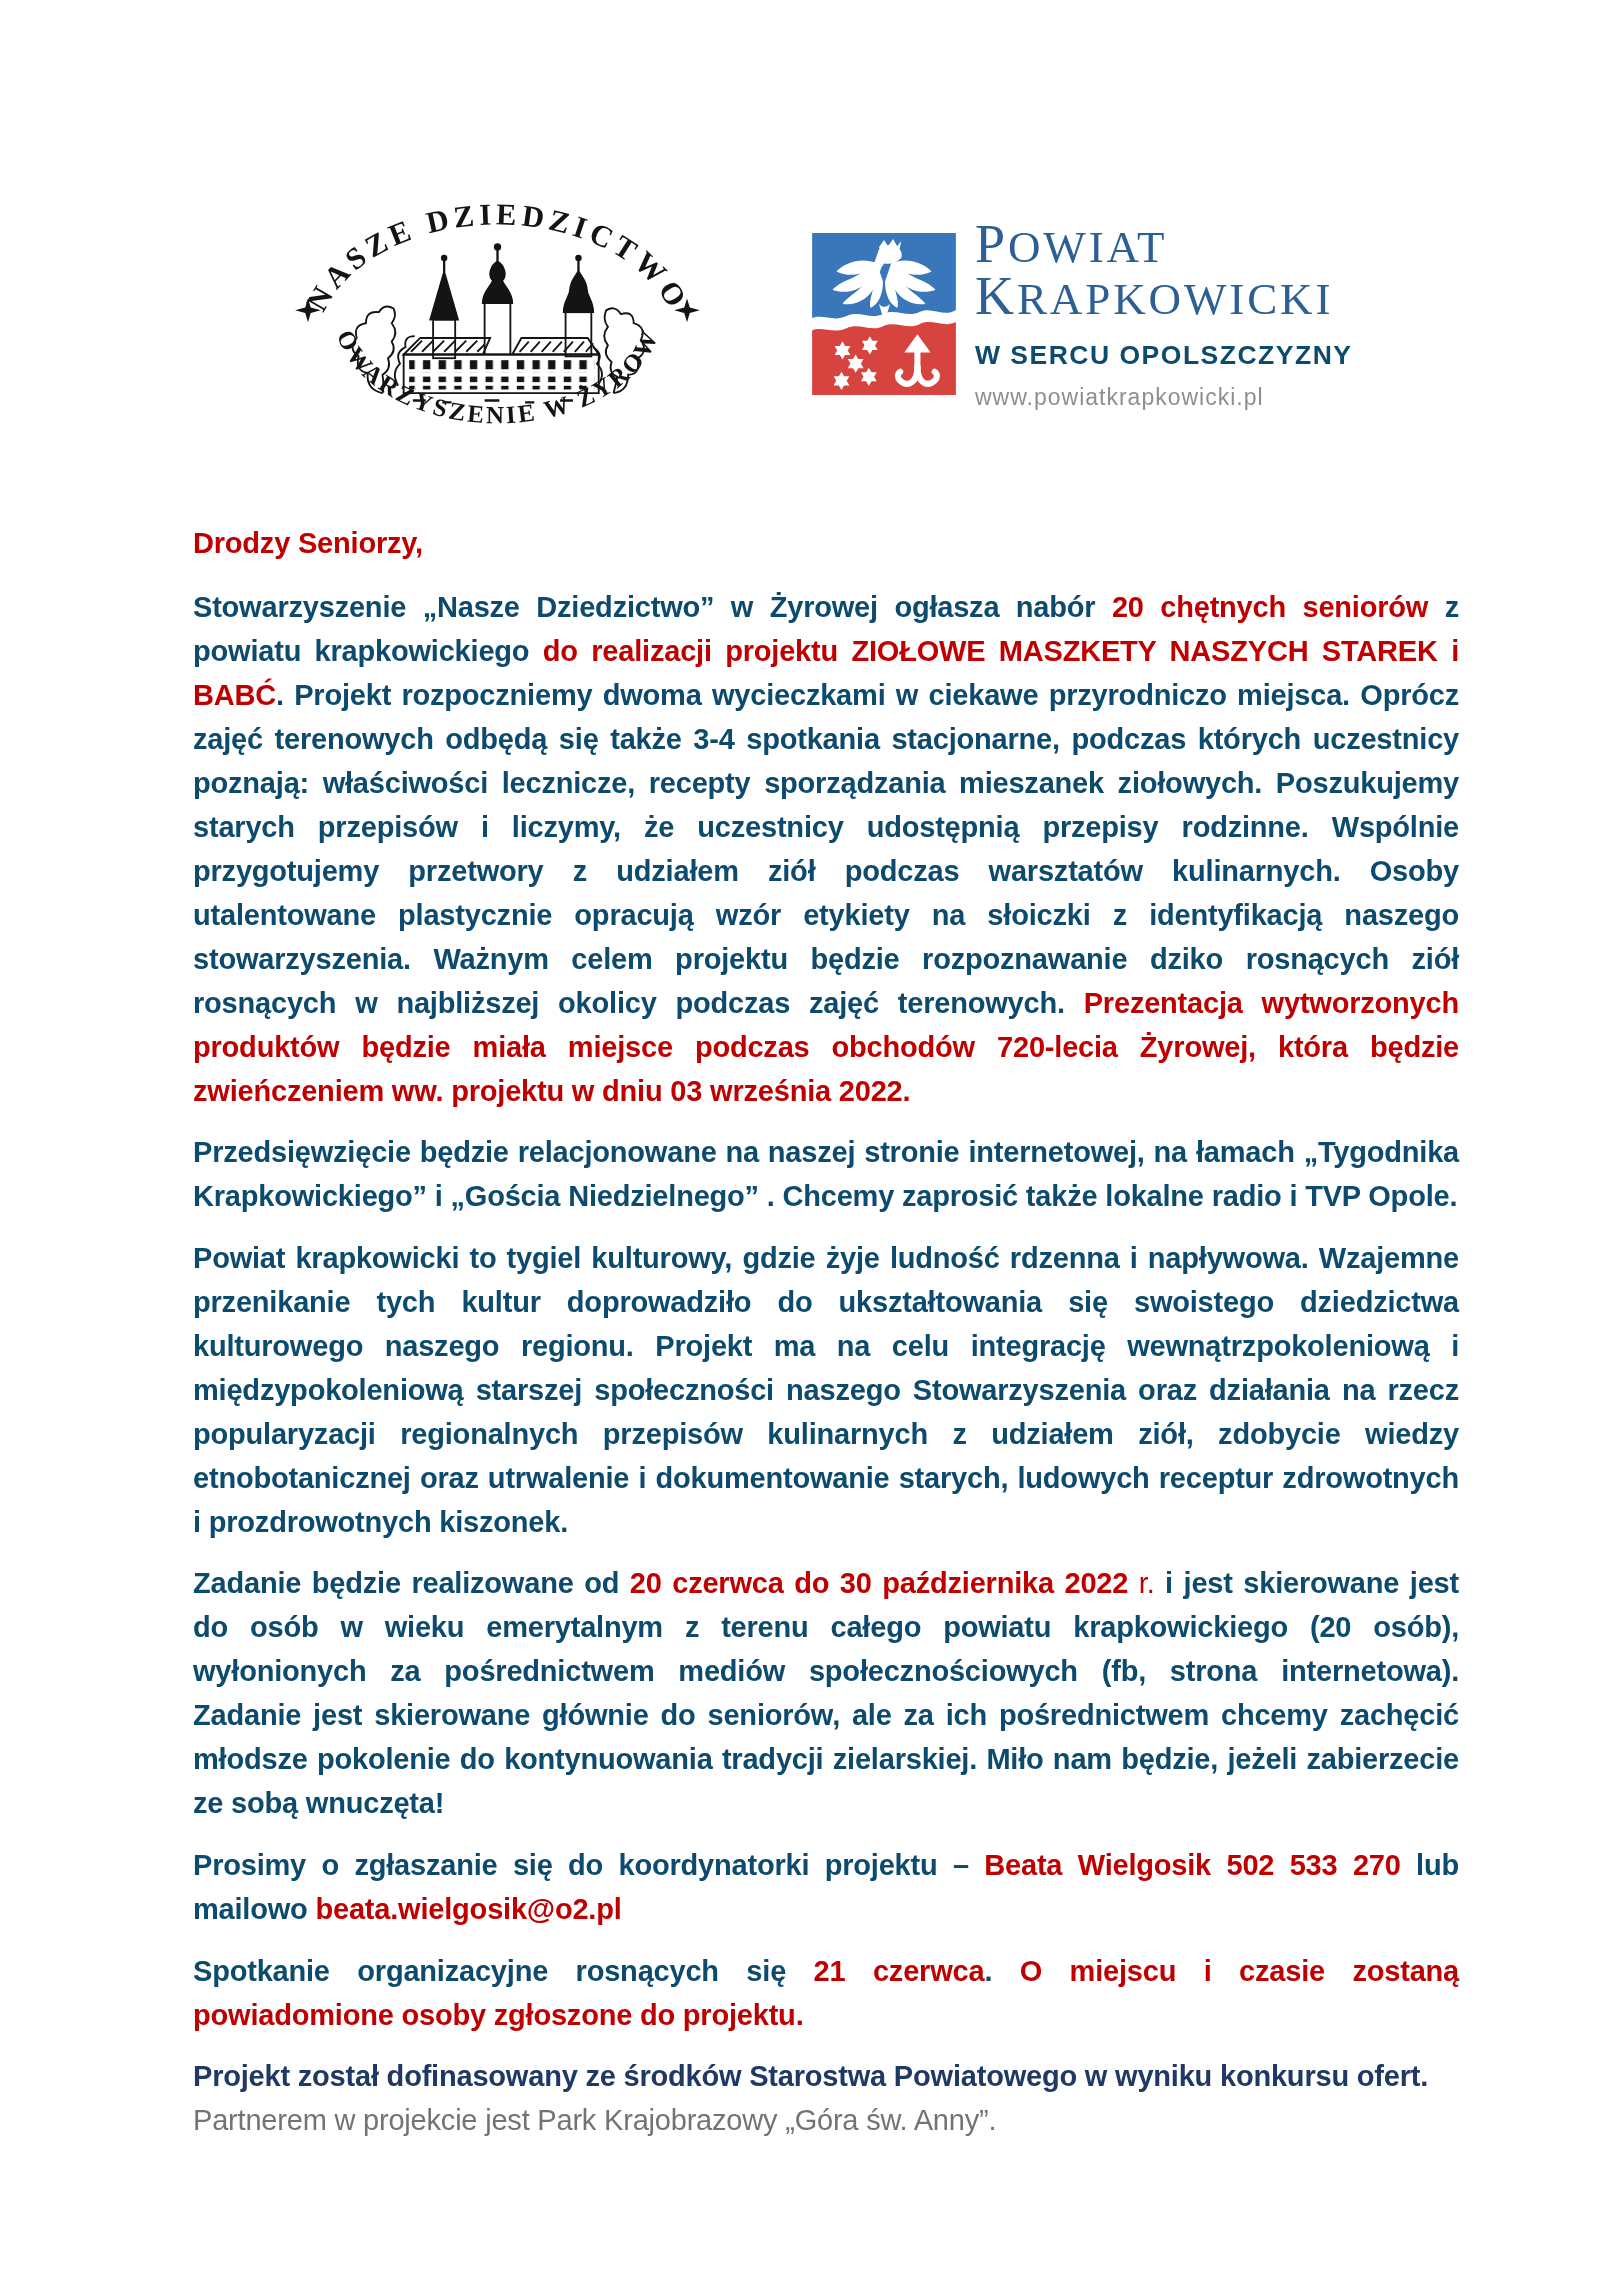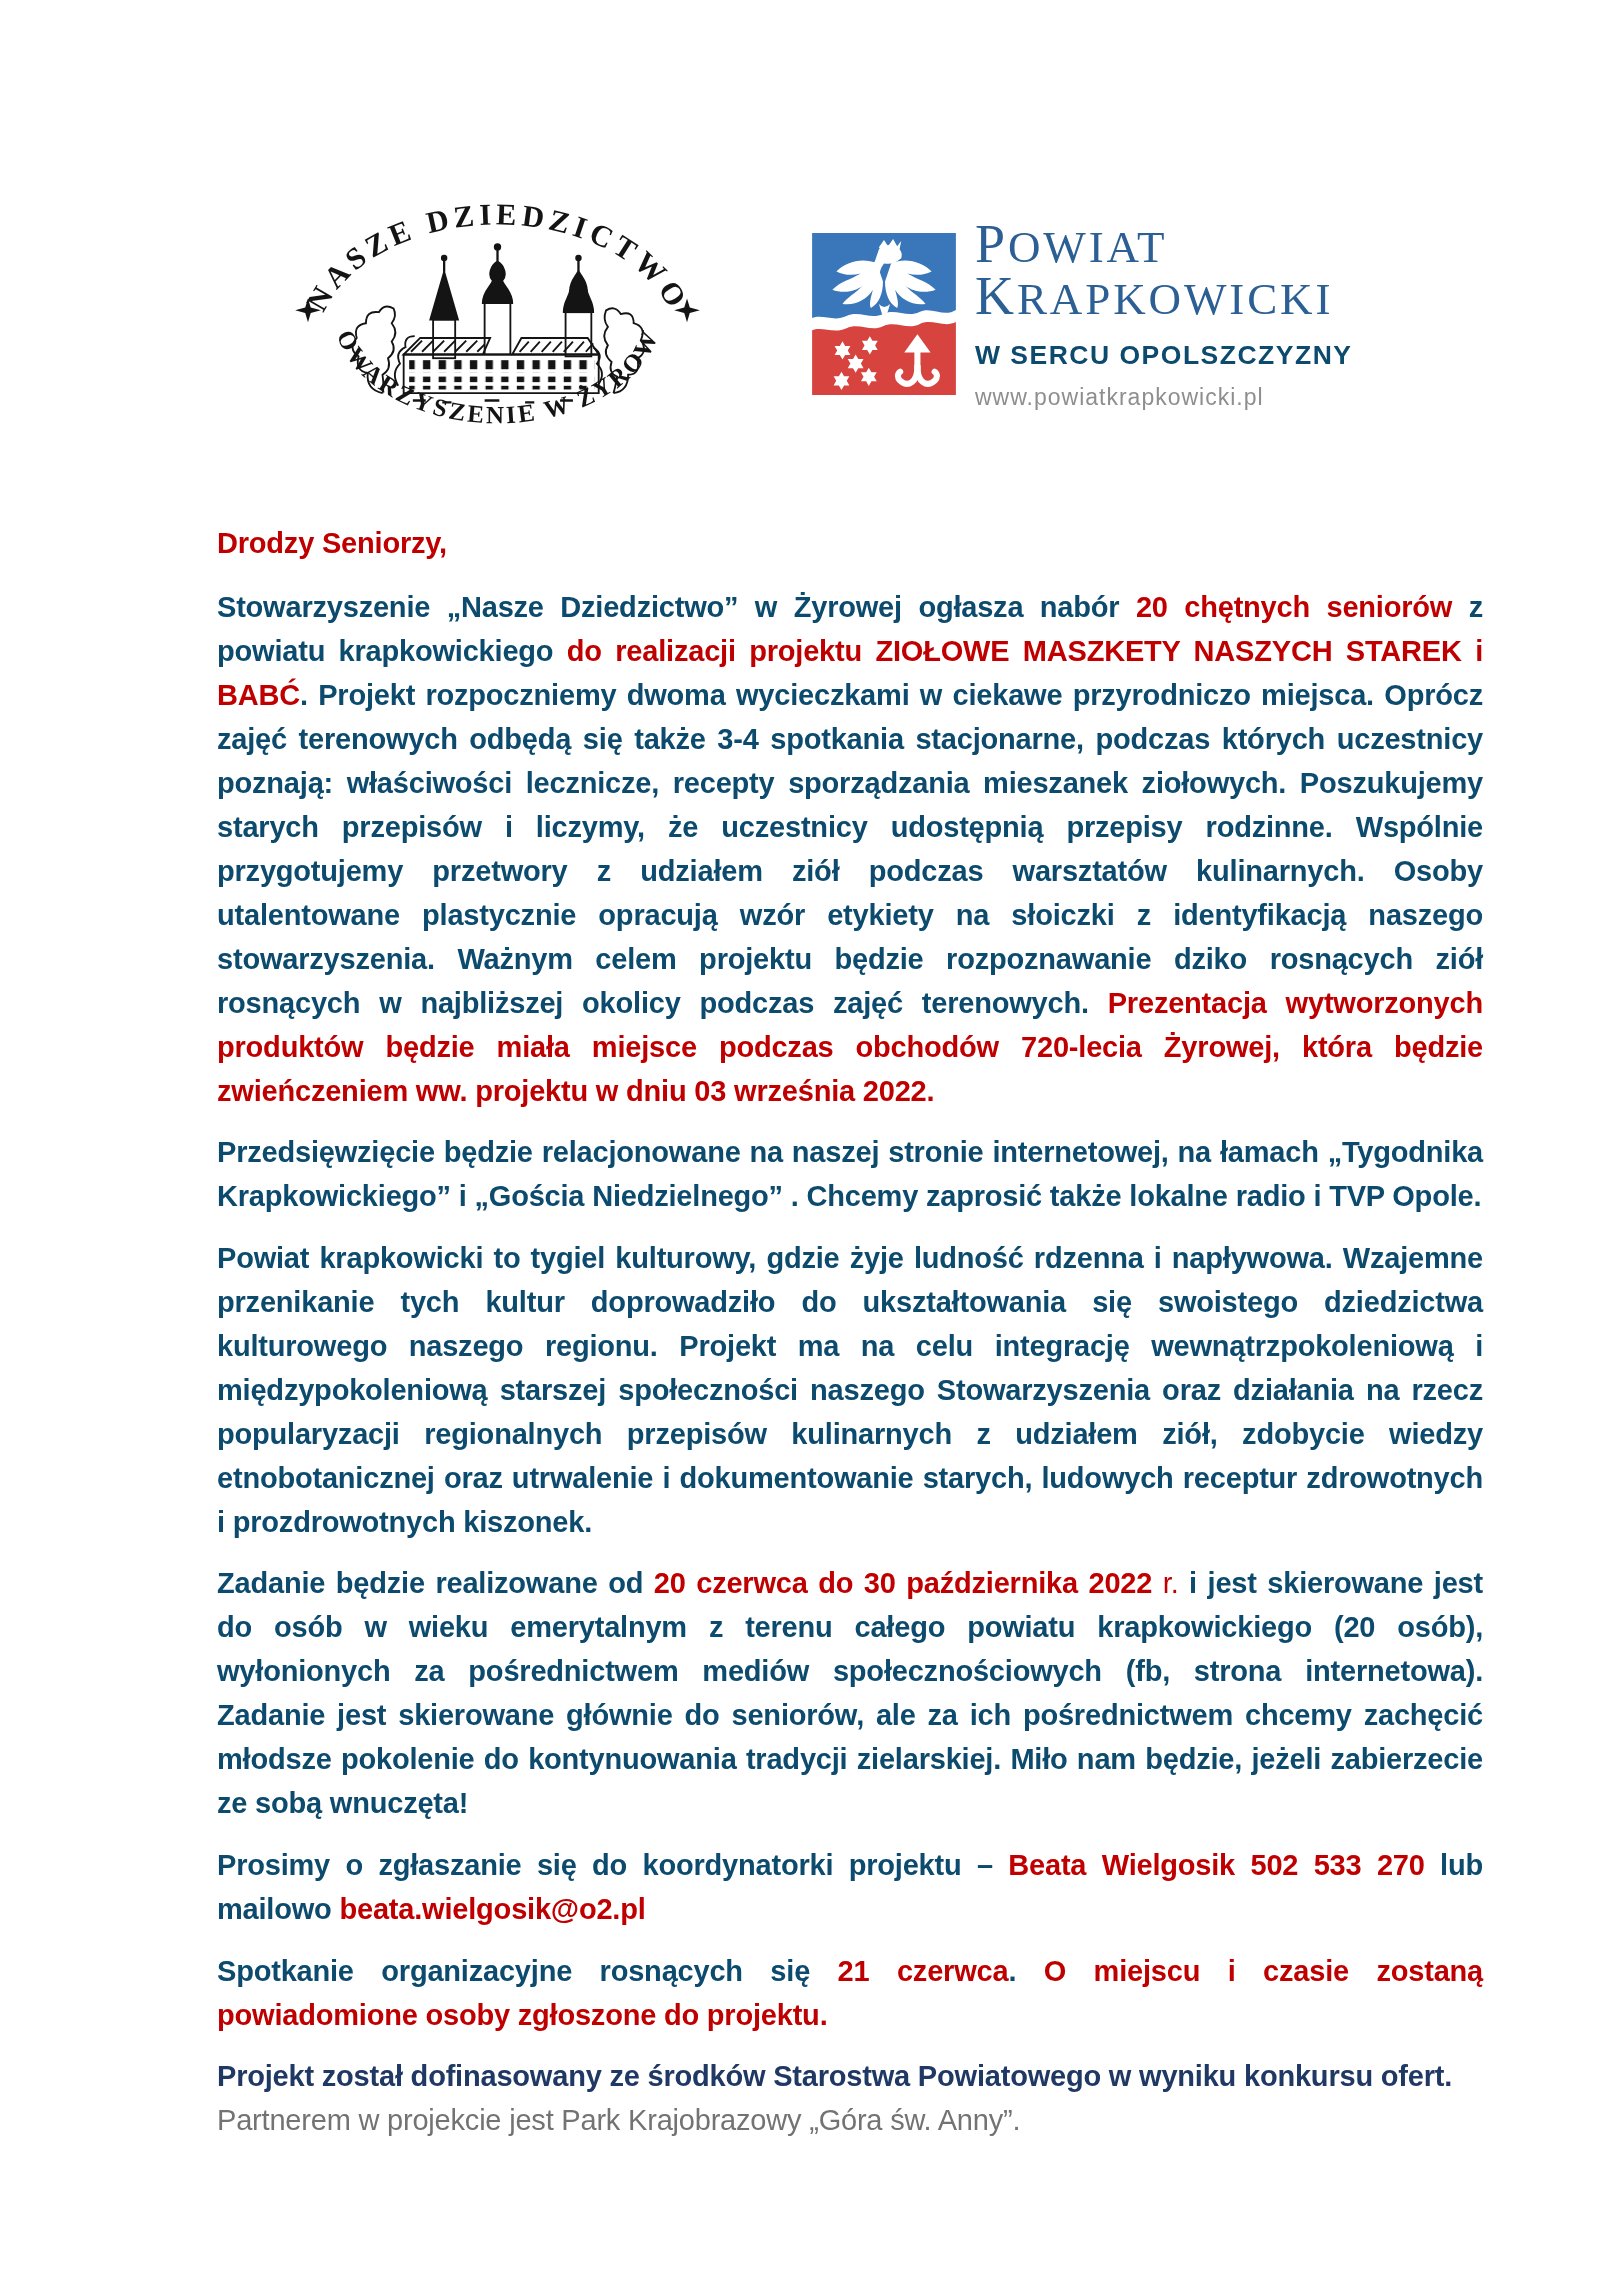--- a/index.html
+++ b/index.html
@@ -33,21 +33,21 @@
     color:#0c4a6e;font-size:26.5px;font-weight:700;letter-spacing:1.5px;
   }
   .brand-url{
     margin-top:13.7px;
     color:#8e8e8e;font-size:23px;letter-spacing:1px;font-weight:400;
   }
   
   .doc{
     position:absolute;left:193px;top:521px;width:1266px;
     font-size:29px;line-height:44px;letter-spacing:-0.2px;
-    text-align:justify;color:#1c1c1c;margin-left:24px;
+    text-align:justify;color:#1c1c1c;
   }
   .doc p{margin:0 0 17.6px 0;}
   .doc p.heading{text-align:left;margin-bottom:19.6px;}
   .s-text{color:#0c4a6e;font-weight:bold;}
   .s-red{color:#c00000;}
   .s-red-bold{color:#c00000;font-weight:700;}
   .s-navy{color:#737373;}
   .s-navy-bold{color:#1f3864;font-weight:700;}
 </style>
 </head>

